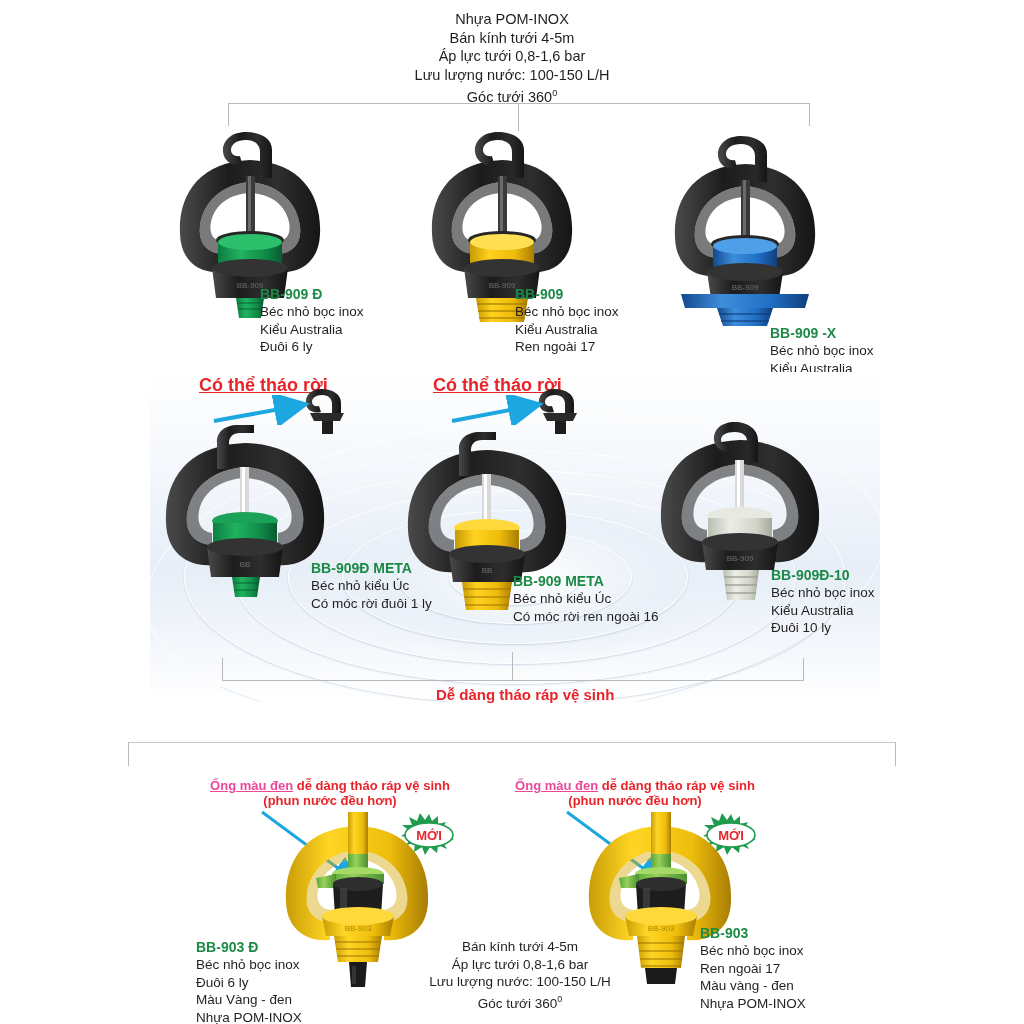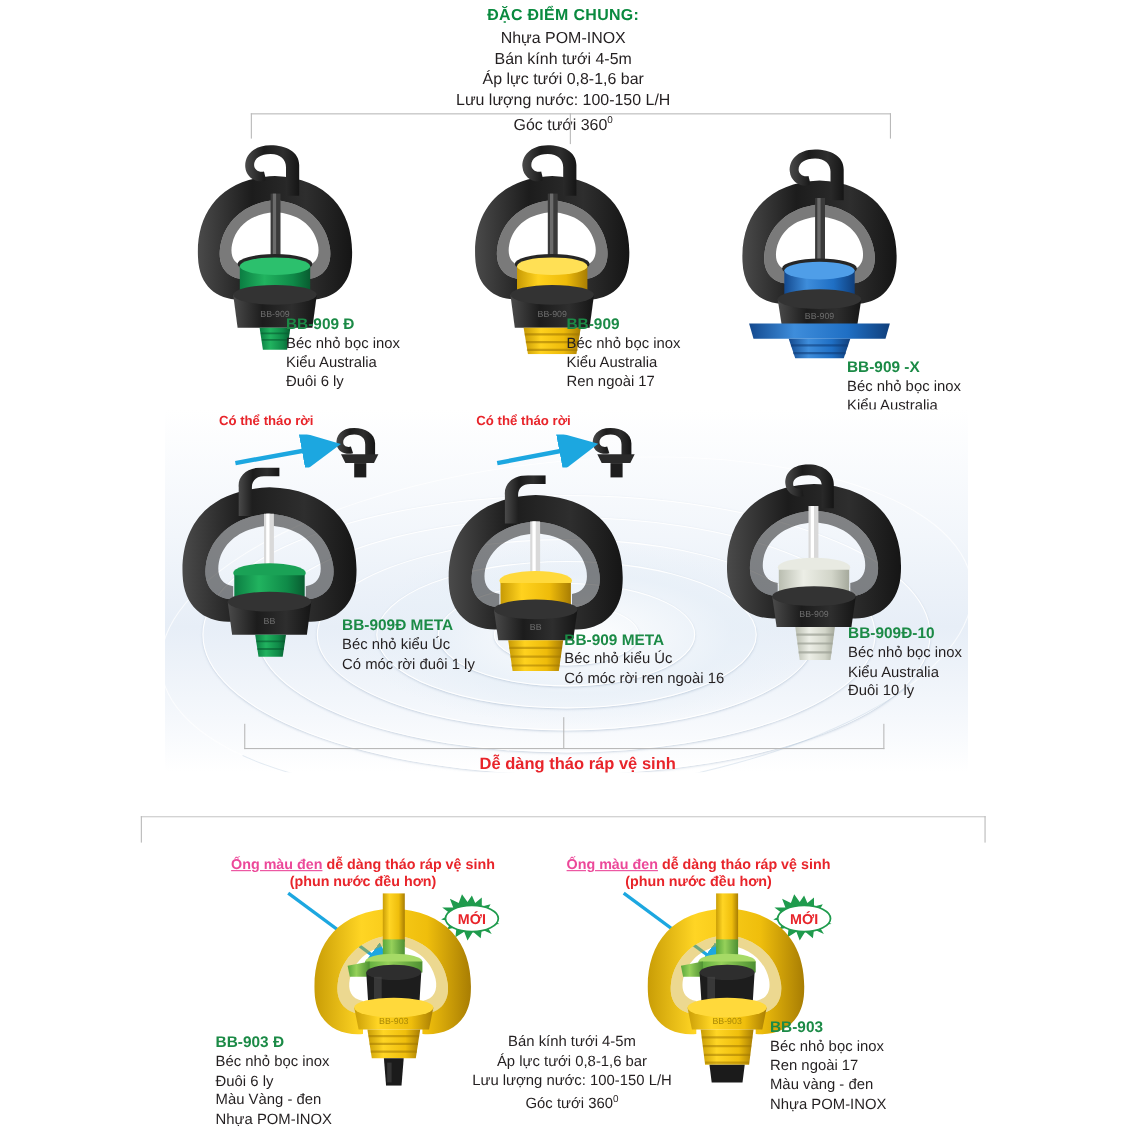--- a/index.html
+++ b/index.html
@@ -15,21 +15,21 @@
   .hdr-title{
     font-size:14.5px;font-weight:bold;color:#0a8a3f;letter-spacing:.3px;
     text-align:center;
   }
   .hdr-line{font-size:14.5px;color:#231f20;text-align:center;line-height:18.5px;}
   .sup{font-size:9px;vertical-align:super;}
 
   .label-code{font-size:14px;font-weight:bold;color:#1b8a46;line-height:17px;white-space:nowrap;}
   .label-line{font-size:13.5px;color:#231f20;line-height:17.5px;white-space:nowrap;}
 
-  .red-note{color:#e8242a;font-weight:bold;font-size:12px;white-space:nowrap;}
+  .red-note{color:#e8242a;font-weight:bold;font-size:18px;white-space:nowrap;text-decoration:underline;}
   .red-big{color:#e8242a;font-weight:bold;font-size:15px;white-space:nowrap;}
   .green-u{color:#ec4899;font-weight:bold;text-decoration:underline;text-align:center;}
 
   
   .bracket{position:absolute;border:1px solid #b9b9b9;border-bottom:none;}
   .bracket-stem{position:absolute;width:1px;background:#b9b9b9;}
   .bracket-up{position:absolute;border:1px solid #b9b9b9;border-top:none;}
 
   .divider{position:absolute;height:1px;background:#c9c9c9;}
 
@@ -63,21 +63,20 @@
 
   
   .arrow{position:absolute;}
 </style>
 </head>
 <body>
 
 <div class="page">
 
   <div style="position:absolute;left:312px;top:6px;width:400px;">
-    <div class="hdr-title">ĐẶC ĐIỂM CHUNG:</div>
     <div style="height:4px"></div>
     <div class="hdr-line">Nhựa POM-INOX</div>
     <div class="hdr-line">Bán kính tưới 4-5m</div>
     <div class="hdr-line">Áp lực tưới 0,8-1,6 bar</div>
     <div class="hdr-line">Lưu lượng nước: 100-150 L/H</div>
     <div class="hdr-line">
       <span>Góc tưới 360</span><span class="sup">0</span>
     </div>
   </div>
 

